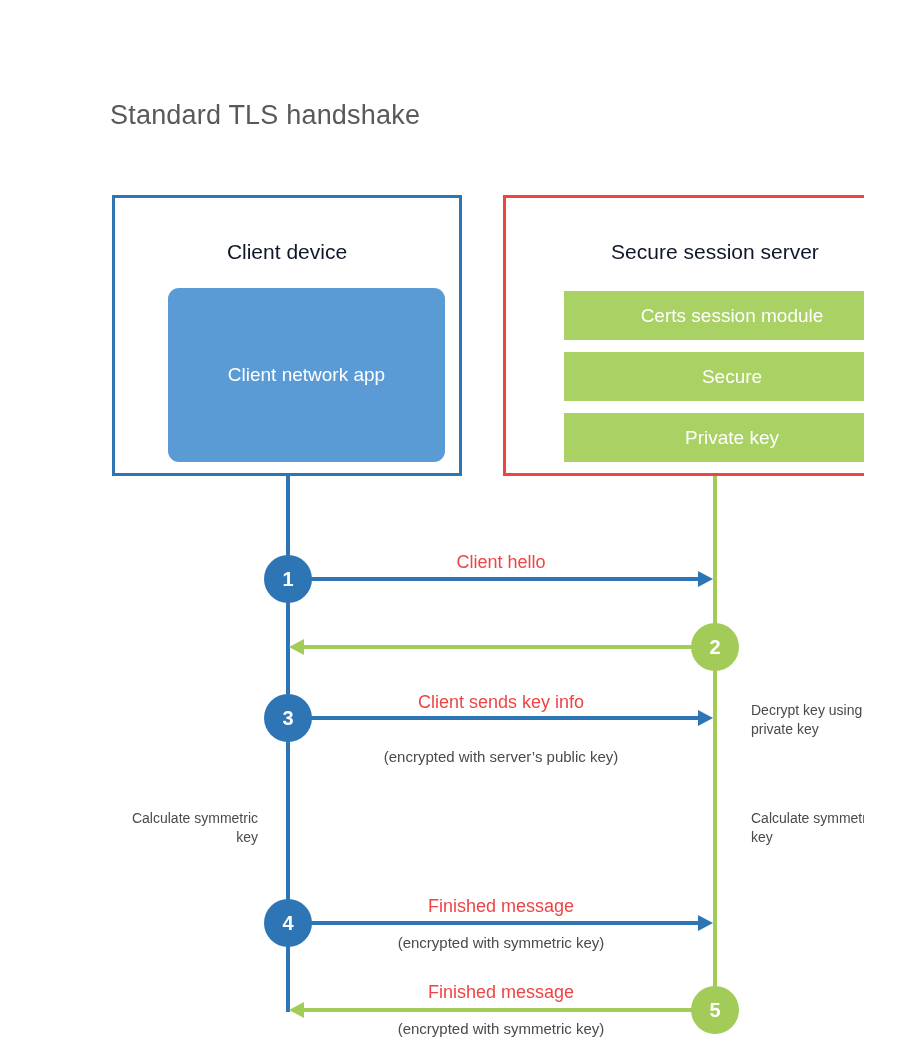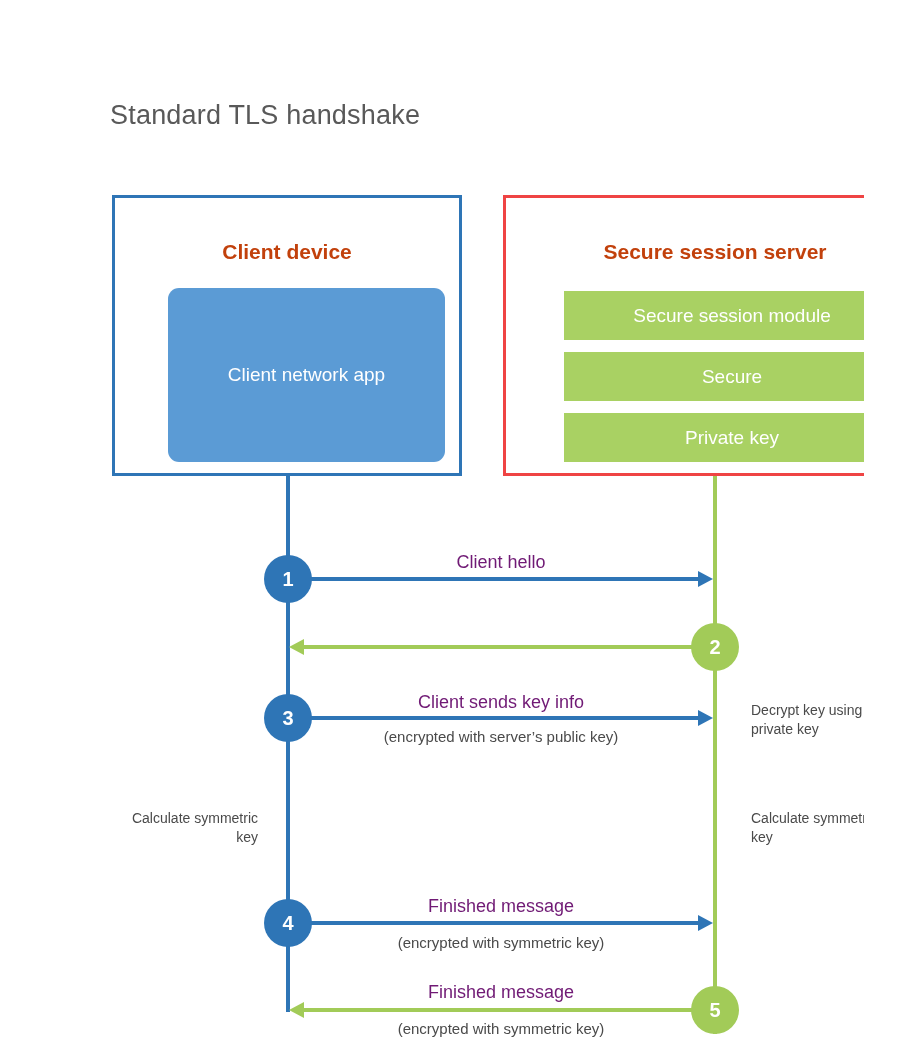--- a/index.html
+++ b/index.html
@@ -27,22 +27,22 @@
     height: 281px;
     background: #ffffff;
   }
   .actor-box.client { left: 40px; width: 350px; border: 3px solid #2E75B6; }
   .actor-box.server { left: 431px; width: 424px; border: 3px solid #ef4444; }
   .actor-title {
     position: absolute;
     left: 0; right: 0; top: 24px;
     text-align: center;
     font-size: 21px;
-    font-weight: bold;
-    color: #c2410c;
+    font-weight: normal;
+    color: #0f172a;
   }
   .client-app-box {
     position: absolute;
     left: 35px; top: 72px;
     width: 277px; height: 174px;
     background: #5B9BD5;
     display: flex; align-items: center; justify-content: center; border-radius: 11px;
   }
   .client-app-box .lbl {
     color: #ffffff;
@@ -85,21 +85,21 @@
   .arrow-line.green { background: #A2CB58; }
   .arrow-head { position: absolute; width: 0; height: 0; border-top: 8px solid transparent; border-bottom: 8px solid transparent; }
   .arrow-head.right.blue { border-left: 15px solid #2E75B6; }
   .arrow-head.left.green { border-right: 15px solid #A2CB58; }
   
   .msg-label {
     position: absolute;
     left: 229px; width: 400px;
     text-align: center;
     font-size: 18px;
-    color: #701a75;
+    color: #ef4444;
   }
   .msg-sublabel {
     position: absolute;
     left: 229px; width: 400px;
     text-align: center;
     font-size: 15px;
     color: #4A4A4A;
   }
   
   .side-note {
@@ -121,21 +121,21 @@
 
   <div class="actor-box client">
     <div class="actor-title">Client device</div>
     <div class="client-app-box">
       <div class="lbl">Client network app</div>
     </div>
   </div>
 
   <div class="actor-box server">
     <div class="actor-title">Secure session server</div>
-    <div class="server-bar b0">Secure session module</div>
+    <div class="server-bar b0">Certs session module</div>
     <div class="server-bar b1">Secure</div>
     <div class="server-bar b2">Private key</div>
   </div>
 
   <div class="lifeline blue"></div>
   <div class="lifeline green"></div>
 
   <div class="msg-label" style="top:480px">Client hello</div>
   <div class="arrow-line blue" style="left:216px; top:505px; width:411px"></div>
   <div class="arrow-head right blue" style="left:626px; top:499px"></div>
@@ -143,21 +143,21 @@
     <span>1</span>
   </div>
 
   <div class="arrow-line green" style="left:231px; top:573px; width:412px"></div>
   <div class="arrow-head left green" style="left:217px; top:567px"></div>
   <div class="step-circle green" style="left:619px; top:551px">
     <span>2</span>
   </div>
 
   <div class="msg-label" style="top:620px">Client sends key info</div>
-  <div class="msg-sublabel" style="top:656px">(encrypted with server’s public key)</div>
+  <div class="msg-sublabel" style="top:676px">(encrypted with server’s public key)</div>
   <div class="arrow-line blue" style="left:216px; top:644px; width:411px"></div>
   <div class="arrow-head right blue" style="left:626px; top:638px"></div>
   <div class="step-circle blue" style="left:192px; top:622px">
     <span>3</span>
   </div>
 
   <div class="side-note decrypt">Decrypt key using private key</div>
   <div class="side-note calc-left">Calculate symmetric key</div>
   <div class="side-note calc-right">Calculate symmetric key</div>
 

